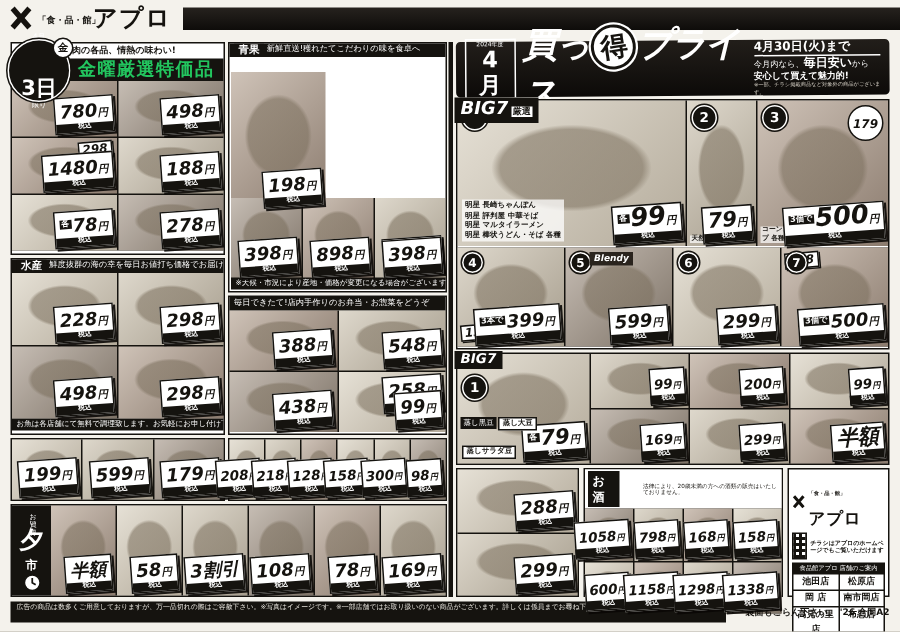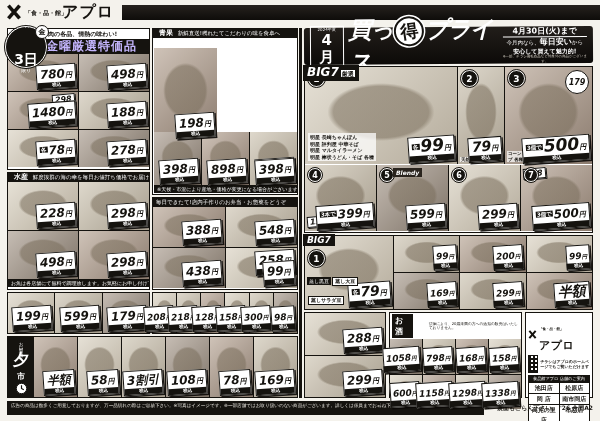--- a/index.html
+++ b/index.html
@@ -47,39 +47,39 @@
   .n[data-bind]:empty{display:inline;}
   
   .fri-badge{position:absolute;left:-3px;top:-3px;width:40px;height:40px;border-radius:50%;
      background:#15130f;color:#fff;display:flex;flex-direction:column;align-items:center;
      justify-content:center;z-index:5;border:1.5px solid #fff;outline:1.5px solid #15130f;}
   .fb-m,.fb-l{font-size:5px;line-height:6px;} .fb-d{font-size:14px;font-weight:900;line-height:15px;margin-top:24px;}
   .fb-dow{position:absolute;right:-3px;top:-2px;width:12px;height:12px;border-radius:50%;
      background:#fff;color:#15130f;border:1px solid #15130f;font-size:7px;font-weight:700;
      display:flex;align-items:center;justify-content:center;}
   .fri-tag{font-size:6px;font-weight:700;padding-left:40px;line-height:10px;white-space:nowrap;overflow:hidden;}
-  .fri-title{margin-left:38px;background:#15130f;color:#c4b5fd;font-size:12px;font-weight:900;
-     letter-spacing:1px;line-height:15px;height:15px;}
+  .fri-title{margin-left:38px;background:#15130f;color:#22c55e;font-size:12px;font-weight:900;
+     letter-spacing:1px;text-align:center;line-height:15px;height:15px;}
   
   .eve-badge{background:#15130f;color:#fff;display:flex;flex-direction:column;align-items:center;
      justify-content:space-around;padding:2px 0;}
   .eve-top{font-size:4.5px;writing-mode:vertical-rl;} .eve-main{font-size:16px;font-weight:900;}
   .eve-sub{font-size:8px;font-weight:700;}
   
   .banner{background:linear-gradient(180deg,#221e1a,#0c0a08);border-radius:3px;color:#fff;
      display:flex;align-items:center;padding:0 6px;transform:rotate(-.4deg);}
   .monthbox{border:1.5px solid #fff;text-align:center;padding:0 4px;margin-right:5px;}
   .monthbox .yr{display:block;font-size:4px;line-height:5px;}
   .monthbox .mo{display:block;font-size:15px;font-weight:900;line-height:17px;}
   .cam-title{font-size:23px;font-weight:900;font-style:italic;letter-spacing:-1px;}
   .toku{display:inline-flex;align-items:center;justify-content:center;width:26px;height:26px;
      border-radius:50%;background:#fff;color:#15130f;font-size:18px;font-weight:900;
      font-style:normal;border:2px solid #15130f;box-shadow:0 0 0 1.5px #fff;transform:rotate(-8deg);
      vertical-align:middle;margin:0 1px;}
-  .cam-right{margin-left:auto;text-align:center;line-height:1.25;}
+  .cam-right{margin-left:auto;line-height:1.25;}
   .cam-until{font-size:8px;font-weight:900;border-bottom:1px solid #fff;}
   .cam-c1{font-size:5.5px;} .cam-em{font-size:8px;font-weight:700;} .cam-c2{font-size:6px;font-weight:700;}
   .cam-c3{font-size:3.5px;color:#cfcabf;}
   
   .bigchip{position:absolute;left:-2px;top:-2px;background:#15130f;color:#fff;font-weight:900;
      font-size:12px;font-style:italic;padding:0 4px;line-height:15px;z-index:6;}
   .bigchip .sub{font-size:6px;font-style:normal;background:#fff;color:#15130f;padding:0 1px;margin-left:2px;}
   .medal{width:15px;height:15px;border-radius:50%;background:#15130f;color:#fff;display:flex;
      align-items:center;justify-content:center;font-size:9px;font-weight:700;border:1.5px solid #fff;
      outline:1.5px solid #15130f;position:absolute;left:3px;top:3px;z-index:4;}

